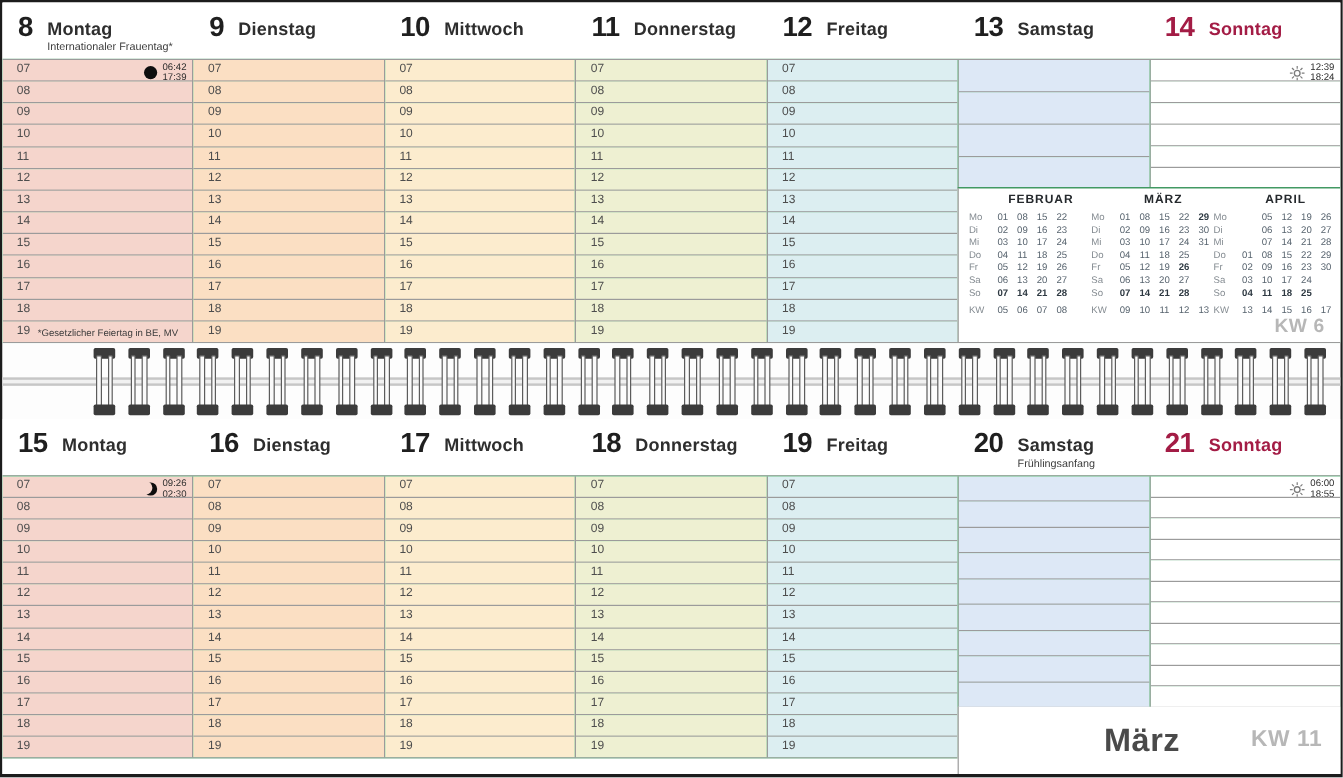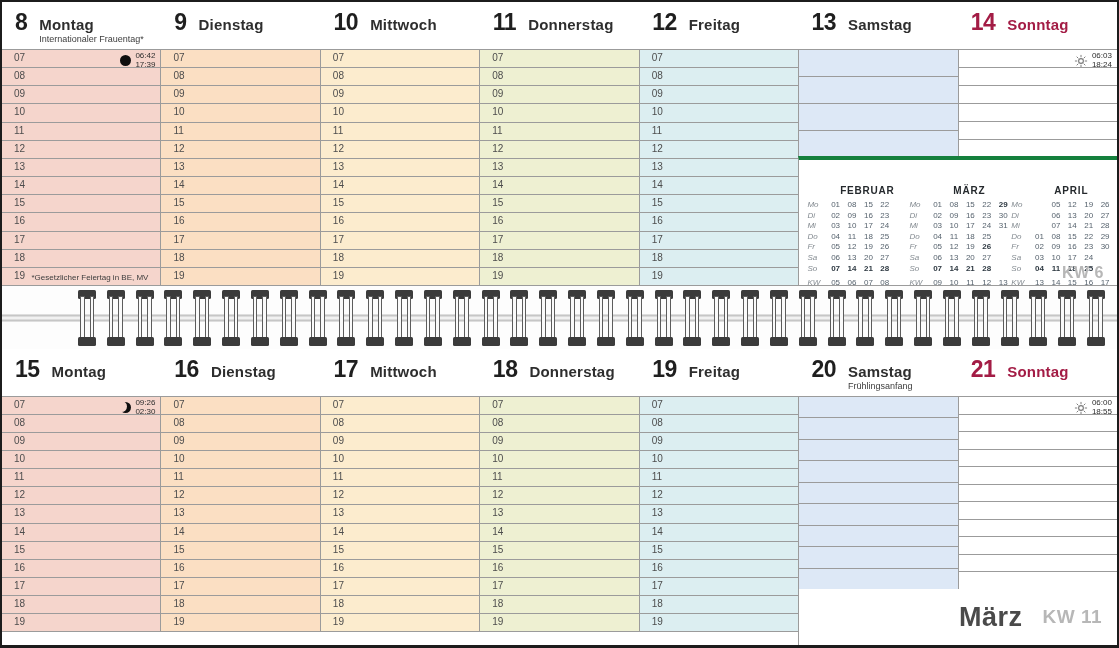--- a/index.html
+++ b/index.html
@@ -35,28 +35,28 @@
   .astro{display:flex;align-items:center;gap:4px;padding:2px 5px 0 0;margin-left:auto;}
   .astro-times{font-size:8px;line-height:8.5px;color:#2d2d2d;text-align:left;white-space:nowrap;}
   .footnote{font-size:8px;color:#3c3c3c;padding:5px 12px 0 0;margin-left:auto;white-space:nowrap;}
   .moon-full{width:11px;height:11px;border-radius:50%;background:#0e0e0e;display:inline-block;}
   .moon-crescent{width:11px;height:11px;position:relative;display:inline-block;}
   .moon-crescent .disc{position:absolute;left:0;top:0;width:11px;height:11px;border-radius:50%;background:#0e0e0e;}
   .moon-crescent .mask{position:absolute;width:11px;height:11px;border-radius:50%;background:#f5d5cc;left:-4.5px;top:-1.5px;}
   
   .minical{
     position:absolute;right:0;bottom:0;width:calc(100% * 2 / 7);height:129px;
-    background:#fff;border-top:4px solid #15803d;border-left:1px solid #9b9b9b;z-index:5;
-    padding:25px 4px 0 8px;
+    background:#fff;border-top:1px solid #15803d;border-left:1px solid #9b9b9b;z-index:5;
+    padding:4px 4px 0 8px;
   }
   .months{display:flex;}
   .mini-month{flex:1;}
   .m-name{font-size:10px;font-weight:bold;color:#25292d;text-align:center;letter-spacing:0.8px;margin:0 0 4px 18px;}
   .m-row{display:flex;line-height:10.6px;}
-  .m-row .lbl{width:20px;font-size:8px;color:#848b91;font-style:italic;}
+  .m-row .lbl{width:20px;font-size:8px;color:#848b91;}
   .m-row .c{width:16.4px;font-size:8px;color:#57636e;text-align:center;}
   .m-row .c.b{font-weight:bold;color:#2e3942;}
   .m-row.kw{margin-top:4px;}
   .kw-badge{position:absolute;right:13px;bottom:3px;font-size:16px;font-weight:bold;color:#b7b7b7;letter-spacing:0.5px;}
   
   .spiral{height:63px;position:relative;background:#fdfdfd;}
   .spiral .rule{position:absolute;left:0;right:0;top:50%;height:7px;transform:translateY(-50%);
     border-top:2px solid #c6c6c6;border-bottom:2px solid #c6c6c6;background:#f1f1f1;}
   .loops{position:absolute;left:76px;right:12px;top:50%;transform:translateY(-50%);height:56px;
     display:flex;justify-content:space-between;}
@@ -67,21 +67,21 @@
   .loop .w{position:absolute;top:6px;bottom:6px;width:4.5px;background:#fafafa;border:1.2px solid #5c5c5c;border-radius:1px;}
   .loop .w.l{left:2px;}
   .loop .w.r{right:2px;}
   
   .maerz-box{
     position:absolute;right:0;bottom:0;width:calc(100% * 2 / 7);height:56px;background:#fff;
     border-left:1px solid #9b9b9b;z-index:6;display:flex;align-items:center;justify-content:flex-end;
     gap:20px;padding-right:15px;
   }
   .maerz-box .month{font-size:27px;font-weight:bold;color:#4a4a4a;letter-spacing:0.5px;}
-  .maerz-box .kw{font-size:19px;font-weight:bold;color:#b7b7b7;letter-spacing:0.5px;}
+  .maerz-box .kw{font-size:19px;font-weight:bold;color:#b7b7b7;letter-spacing:0.5px;margin-left:39px;}
   .footer-strip{height:13px;background:#fff;}
   
   .sun-icon{display:inline-block;width:14px;height:14px;}
 </style>
 </head>
 <body>
 
 <div class="page">
 
   <section class="week week-top">
@@ -364,21 +364,21 @@
                     <line x1="10" y1="15.4" x2="10" y2="18.7"></line>
                     <line x1="1.3" y1="10" x2="4.6" y2="10"></line>
                     <line x1="15.4" y1="10" x2="18.7" y2="10"></line>
                     <line x1="3.8" y1="3.8" x2="6.2" y2="6.2"></line>
                     <line x1="13.8" y1="13.8" x2="16.2" y2="16.2"></line>
                     <line x1="3.8" y1="16.2" x2="6.2" y2="13.8"></line>
                     <line x1="13.8" y1="6.2" x2="16.2" y2="3.8"></line>
                   </g>
                 </svg>
                 <div class="astro-times">
-                  <div>06:03</div>
+                  <div>12:39</div>
                   <div>18:24</div>
                 </div>
               </div>
             </div>
             <div class="cell" style="background: rgb(255, 255, 255);"></div>
             <div class="cell" style="background: rgb(255, 255, 255);"></div>
             <div class="cell" style="background: rgb(255, 255, 255);"></div>
             <div class="cell" style="background: rgb(255, 255, 255);"></div>
             <div class="cell" style="background: rgb(255, 255, 255);"></div>
           </div>

